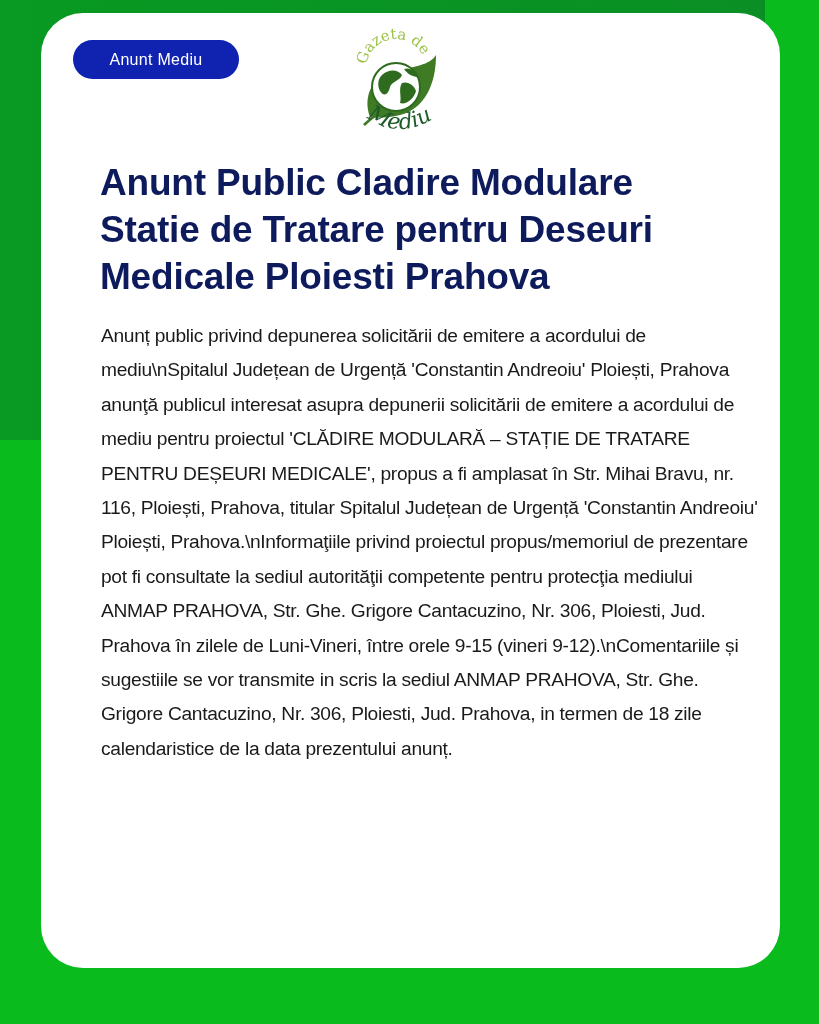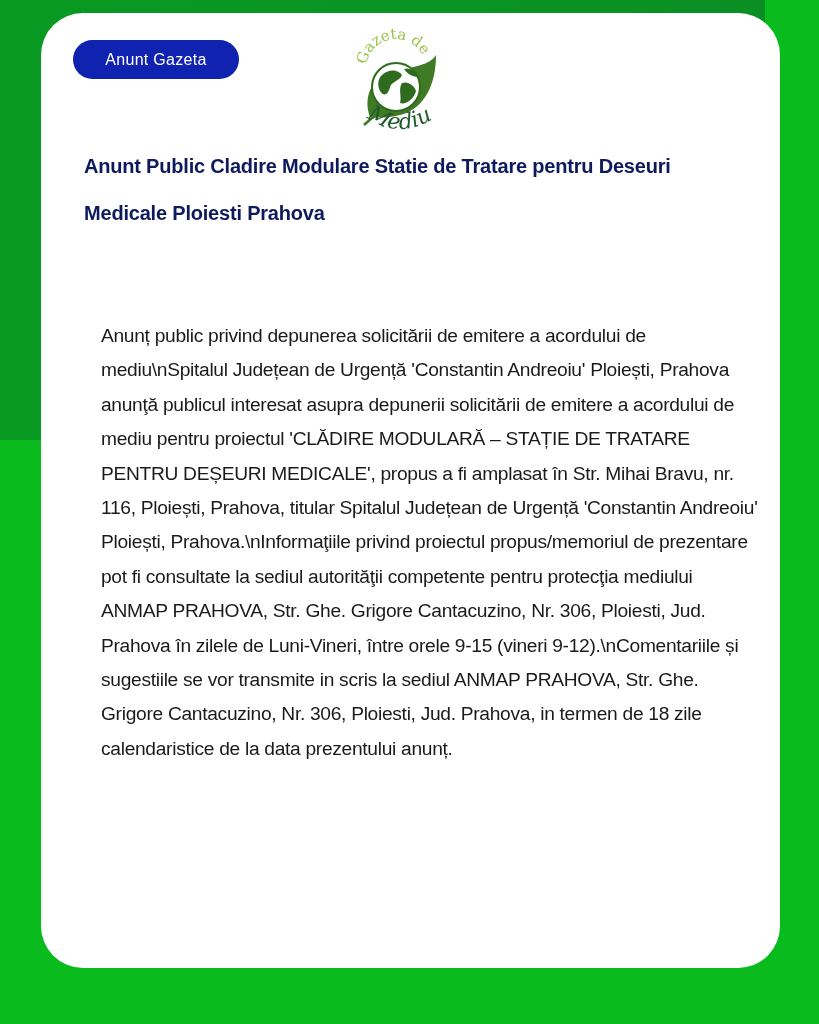--- a/index.html
+++ b/index.html
@@ -19,37 +19,37 @@
     .badge {
       position: absolute; left: 32px; top: 27px; width: 166px; height: 39px;
       background: #0f22b0; color: #ffffff; border-radius: 20px;
       font-size: 16px; line-height: 39px; text-align: center; letter-spacing: 0.3px;
     }
     .logo {
       position: absolute; left: 303px; top: 12px; width: 104px; height: 120px;
     }
     .title {
       position: absolute; left: 43px; top: 130px; width: 640px;
-      color: #0d1a5c; font-weight: bold; font-size: 20px; line-height: 47px;
-      margin: 0; letter-spacing: -0.2px;
+      color: #0d1a5c; font-weight: bold; font-size: 37px; line-height: 47px;
+      margin: 16px; letter-spacing: -0.2px;
     }
     .body-text {
       position: absolute; left: 44px; top: 290px; width: 660px;
       color: #1a1a1a; font-size: 19.2px; line-height: 34.4px; margin: 16px;
       letter-spacing: -0.3px;
     }
   </style>
 </head>
 <body>
 
 <div class="bg-dark"></div>
 
 <div class="card">
 
-  <div class="badge">Anunt Gazeta</div>
+  <div class="badge">Anunt Mediu</div>
 
   <div class="logo">
     <svg width="104" height="120" viewBox="0 0 104 120">
       <defs>
         <path id="arcTop" d="M22,44 A30,30 0 0 1 82,44"></path>
         <path id="arcBot" d="M18,88 Q52,118 92,92"></path>
       </defs>
       <text font-family="DejaVu Serif, serif" font-size="15" fill="#9cc24a">
         <textPath href="#arcTop" startOffset="4">Gazeta de</textPath>
       </text>

